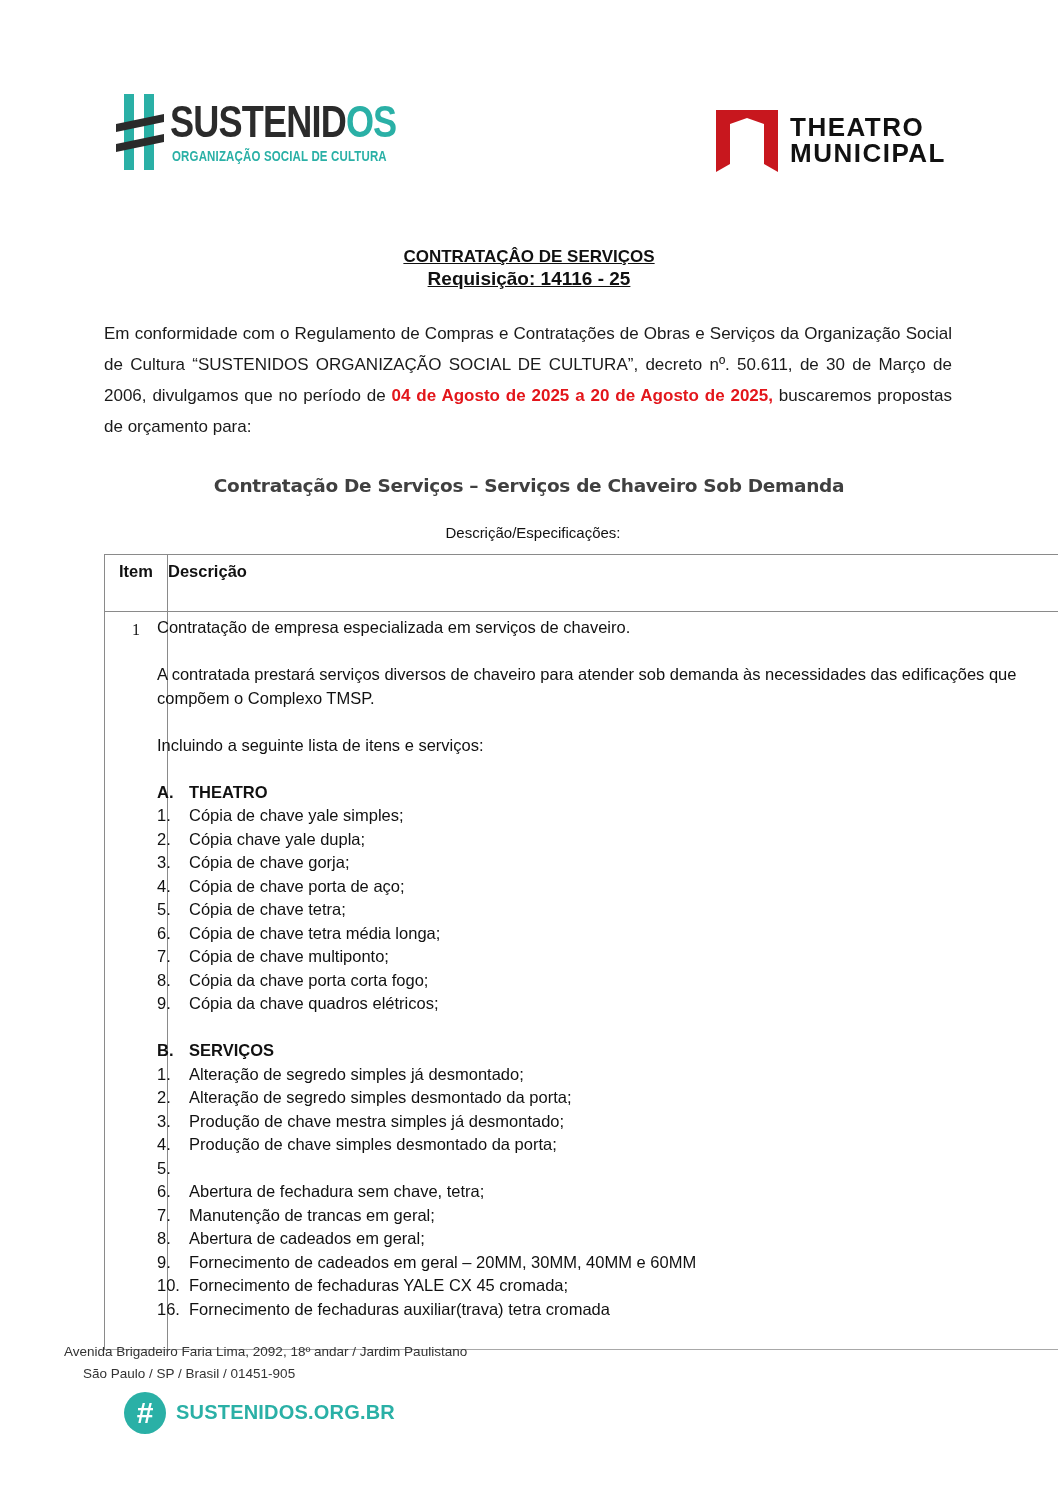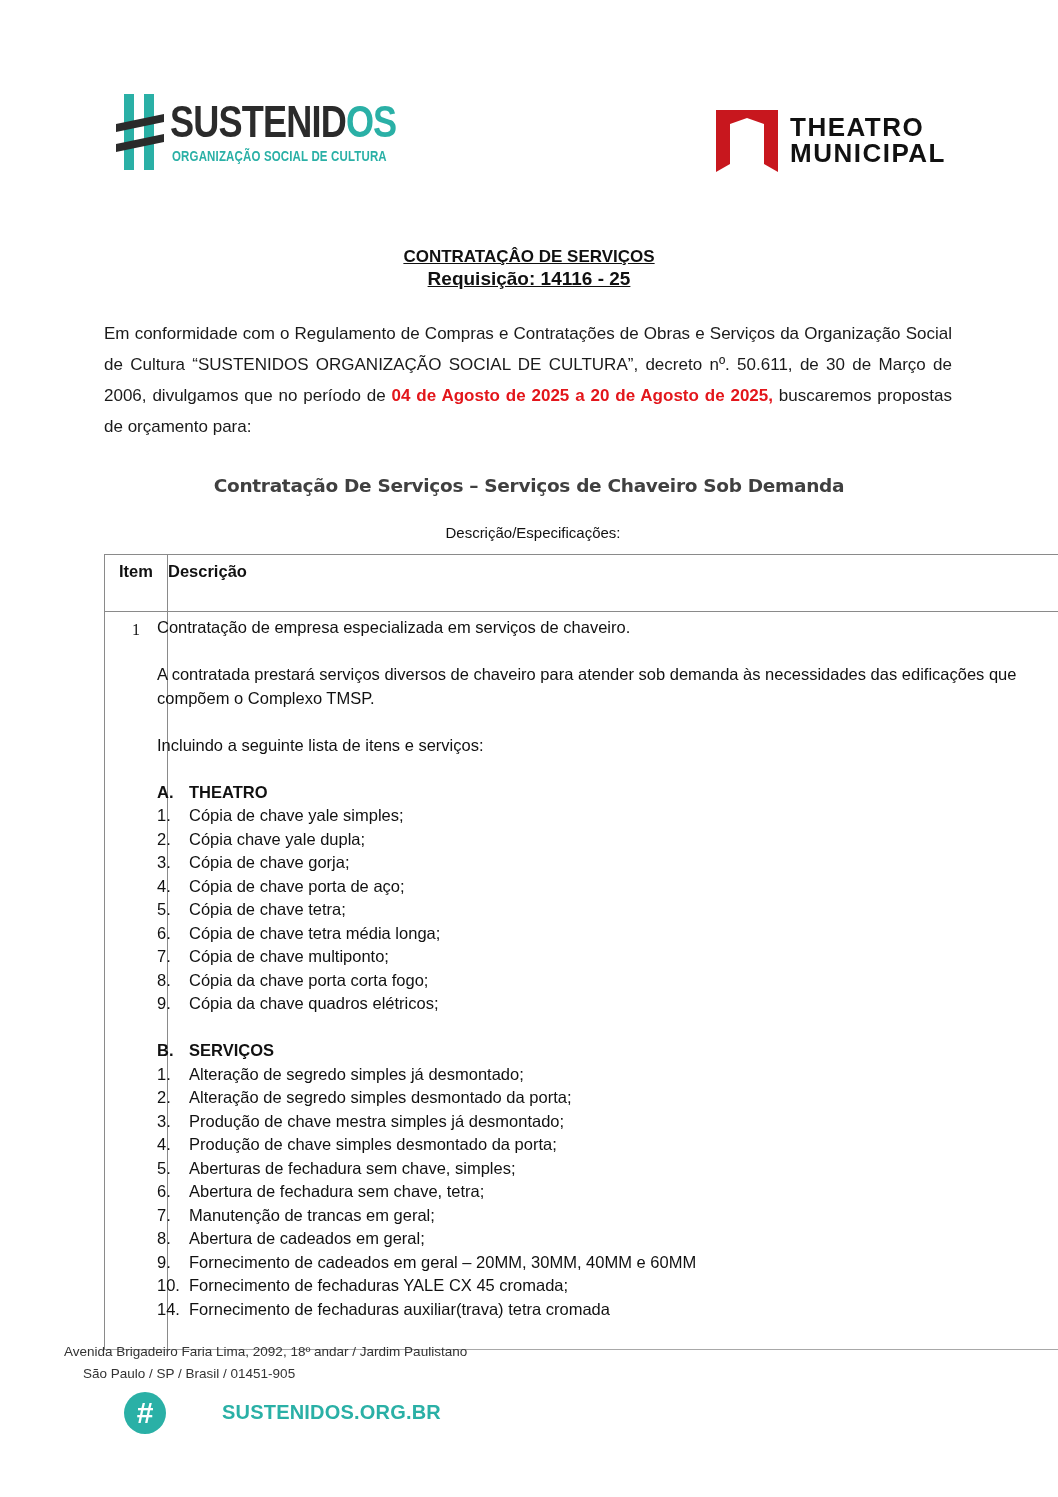--- a/index.html
+++ b/index.html
@@ -40,21 +40,21 @@
   .li { display: flex; }
   .li .num, .section-title .num { width: 32px; flex: 0 0 32px; }
   .list-block { margin-bottom: 23.5px; }
 
   
   .addr { position: absolute; left: 64px; font-size: 13.5px; color: #333; }
   .addr1 { top: 1344px; }
   .addr2 { top: 1366px; margin-left: 19px; }
   .footer-logo { position: absolute; left: 124px; top: 1392px; width: 260px; height: 42px; }
   .footer-logo .circle { position: absolute; left: 0; top: 0; width: 42px; height: 42px; border-radius: 50%; background: #2ab0a6; color: #fff; font-weight: bold; font-size: 30px; line-height: 42px; text-align: center; }
-  .footer-logo .site { position: absolute; left: 52px; top: 9px; font-weight: bold; font-size: 20px; color: #2ab0a6; letter-spacing: 0.2px; margin-left: 46px; }
+  .footer-logo .site { position: absolute; left: 52px; top: 9px; font-weight: bold; font-size: 20px; color: #2ab0a6; letter-spacing: 0.2px; }
 </style>
 </head>
 <body>
 
 <div class="logo-sustenidos">
   <svg class="hash" viewBox="0 0 48 76">
     <rect x="8" y="0" width="10" height="76" fill="#2ab0a6"></rect>
     <rect x="28" y="0" width="10" height="76" fill="#2ab0a6"></rect>
     <polygon points="0,30 48,20 48,28 0,38" fill="#2b2b2b"></polygon>
     <polygon points="0,50 48,40 48,48 0,58" fill="#2b2b2b"></polygon>
@@ -155,21 +155,20 @@
           <div class="li">
             <span class="num">3.</span>
             <span>Produção de chave mestra simples já desmontado;</span>
           </div>
           <div class="li">
             <span class="num">4.</span>
             <span>Produção de chave simples desmontado da porta;</span>
           </div>
           <div class="li">
             <span class="num">5.</span>
-            <span>Aberturas de fechadura sem chave, simples;</span>
           </div>
           <div class="li">
             <span class="num">6.</span>
             <span>Abertura de fechadura sem chave, tetra;</span>
           </div>
           <div class="li">
             <span class="num">7.</span>
             <span>Manutenção de trancas em geral;</span>
           </div>
           <div class="li">
@@ -178,21 +177,21 @@
           </div>
           <div class="li">
             <span class="num">9.</span>
             <span>Fornecimento de cadeados em geral – 20MM, 30MM, 40MM e 60MM</span>
           </div>
           <div class="li">
             <span class="num">10.</span>
             <span>Fornecimento de fechaduras YALE CX 45 cromada;</span>
           </div>
           <div class="li">
-            <span class="num">14.</span>
+            <span class="num">16.</span>
             <span>Fornecimento de fechaduras auxiliar(trava) tetra  cromada</span>
           </div>
         </div>
     </div>
   </div>
 </div>
 
 <div class="addr addr1">Avenida Brigadeiro Faria Lima, 2092, 18º andar / Jardim Paulistano</div>
 <div class="addr addr2">São Paulo / SP / Brasil / 01451-905</div>
 <div class="footer-logo">

